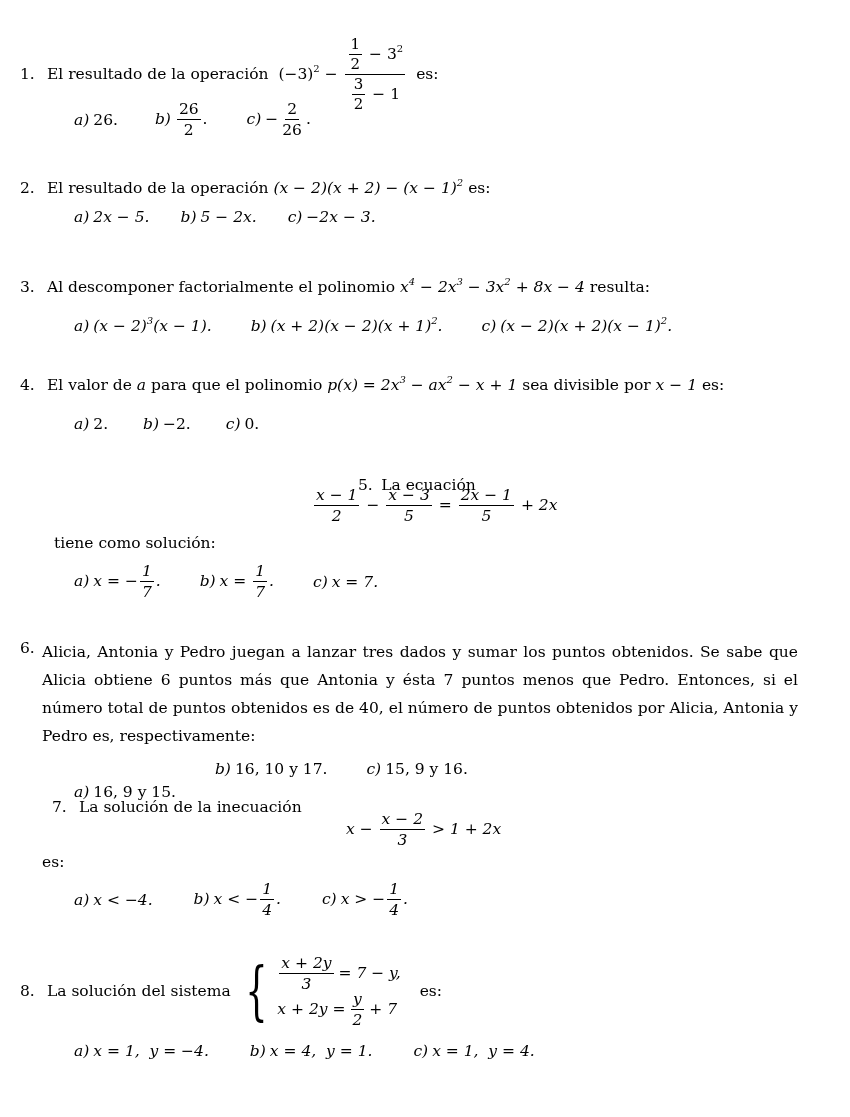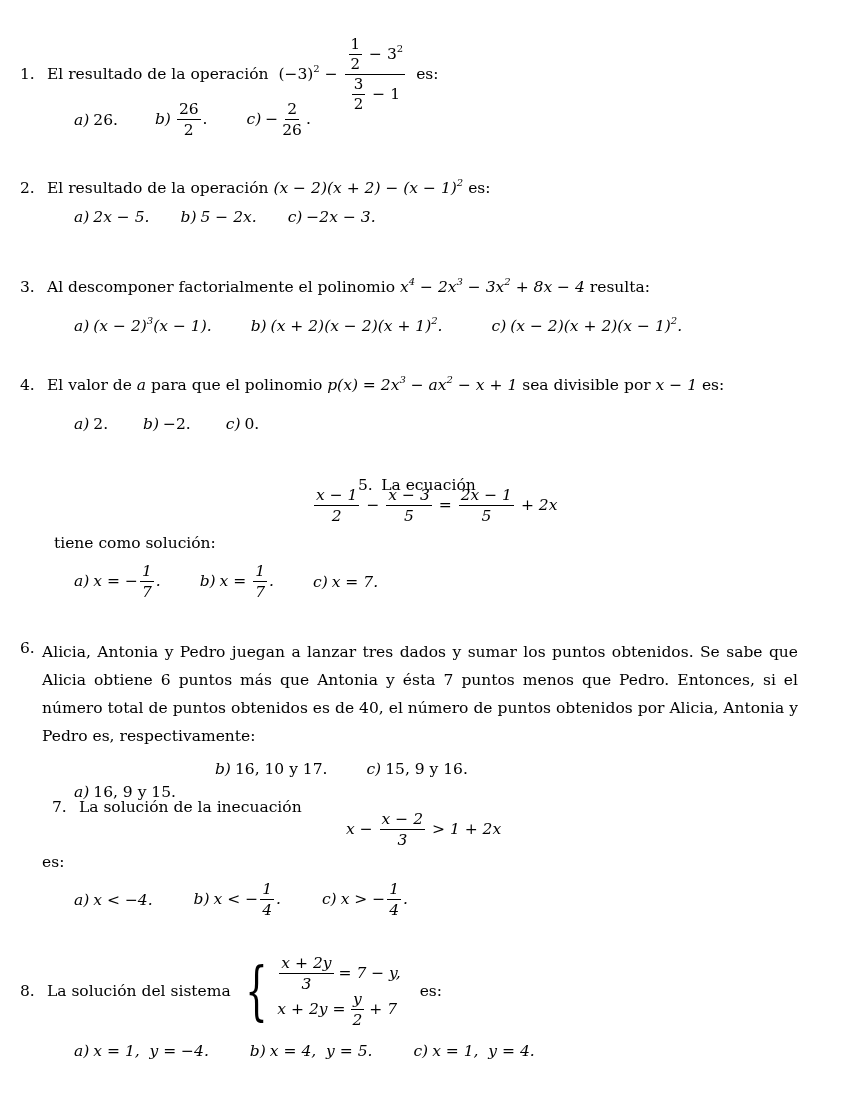--- a/index.html
+++ b/index.html
@@ -78,21 +78,21 @@
 </div>
 
 <div class="q" style="top:277px;">
   <span class="num">3.</span>
   <span>Al descomponer factorialmente el polinomio</span>
   <span class="it"><span>x</span><sup>4</sup><span> − 2x</span><sup>3</sup><span> − 3x</span><sup>2</sup><span> + 8x − 4</span></span>
   <span>resulta:</span>
 </div>
 <div class="opts" style="top:316px;">
   <span class="opt it" style="margin-right:34px;"><span class="lbl">a)</span><span>(x − 2)</span><sup>3</sup><span>(x − 1).</span></span>
-  <span class="opt it" style="margin-right:44px;"><span class="lbl">b)</span><span>(x + 2)(x − 2)(x + 1)</span><sup>2</sup><span>.</span></span>
+  <span class="opt it" style="margin-right:34px;"><span class="lbl">b)</span><span>(x + 2)(x − 2)(x + 1)</span><sup>2</sup><span>.</span></span>
   <span class="opt it"><span class="lbl">c)</span><span>(x − 2)(x + 2)(x − 1)</span><sup>2</sup><span>.</span></span>
 </div>
 
 <div class="q" style="top:375px;">
   <span class="num">4.</span>
   <span>El valor de </span><span class="it">a</span><span> para que el polinomio </span><span class="it"><span>p(x) = 2x</span><sup>3</sup><span> − ax</span><sup>2</sup><span> − x + 1</span></span><span> sea divisible por </span><span class="it">x − 1</span><span> es:</span>
 </div>
 <div class="opts" style="top:414px;">
   <span class="opt" style="margin-right:30px;"><span class="lbl">a)</span><span>2.</span></span>
   <span class="opt" style="margin-right:30px;"><span class="lbl">b)</span><span>−2.</span></span>
@@ -190,15 +190,15 @@
           <span class="n">y</span>
           <span class="d">2</span>
         </span>
       <span style="margin-left:3px;">+ 7</span>
     </span>
   </span>
   <span style="vertical-align:middle; margin-left:14px;">es:</span>
 </div>
 <div class="opts it" style="top:1041px;">
   <span class="opt" style="margin-right:36px; white-space:pre;"><span class="lbl">a)</span><span>x = 1,  y = −4.</span></span>
-  <span class="opt" style="margin-right:36px; white-space:pre;"><span class="lbl">b)</span><span>x = 4,  y = 5.</span></span>
+  <span class="opt" style="margin-right:36px; white-space:pre;"><span class="lbl">b)</span><span>x = 4,  y = 1.</span></span>
   <span class="opt" style="white-space:pre;"><span class="lbl">c)</span><span>x = 1,  y = 4.</span></span>
 </div>
 
 </body></html>

